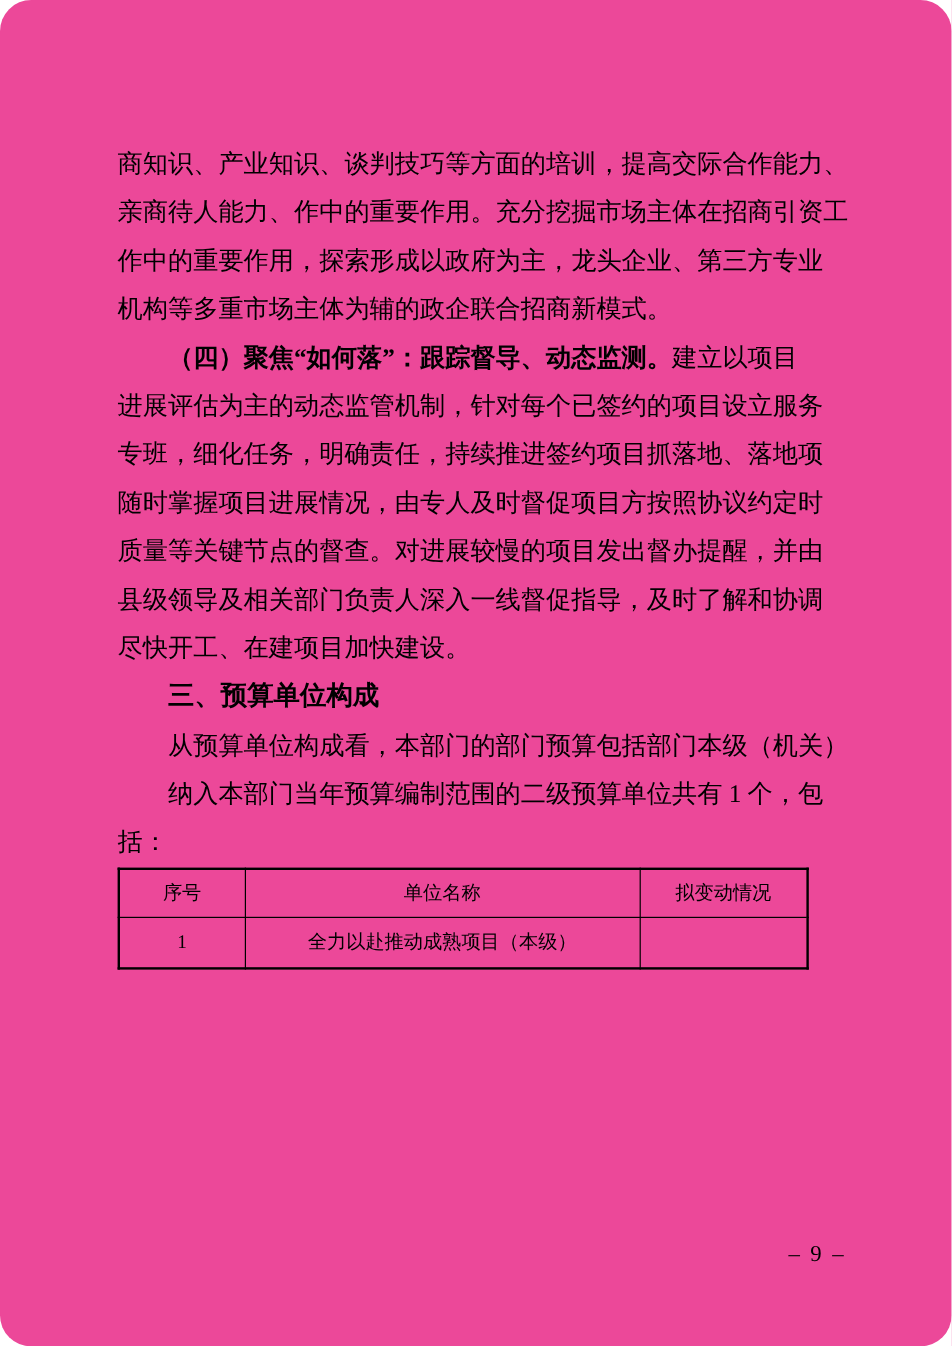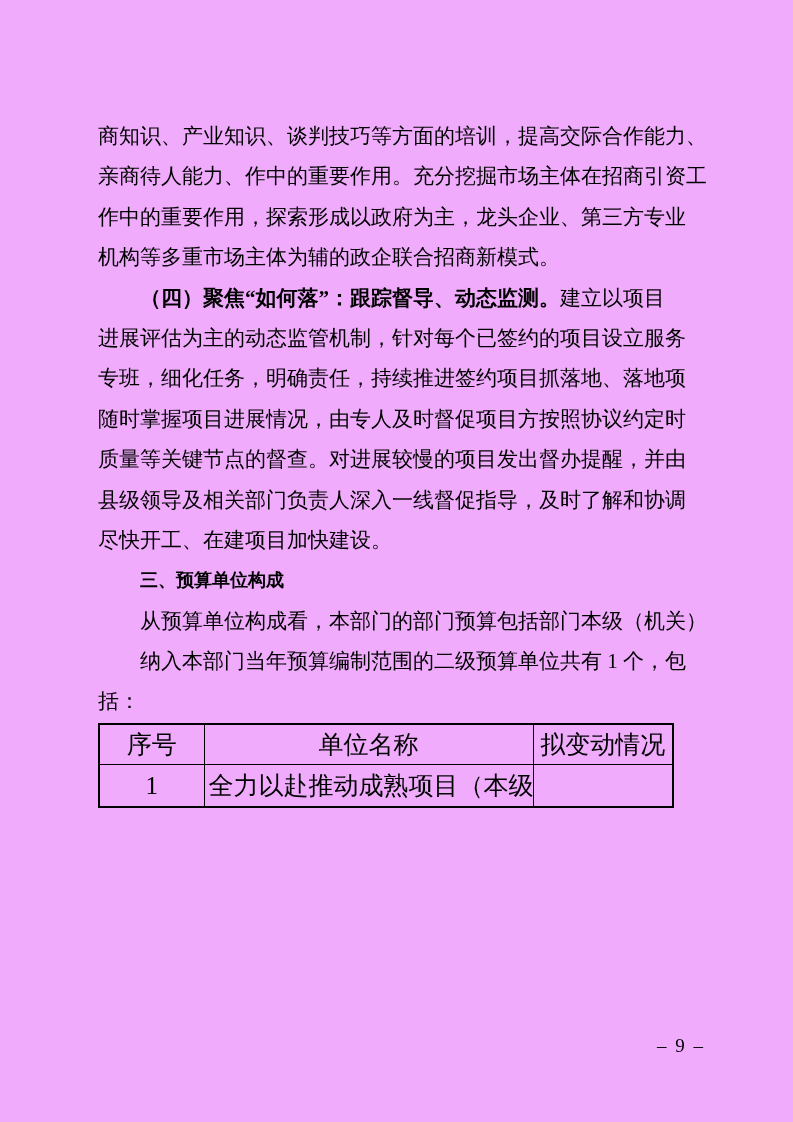--- a/index.html
+++ b/index.html
@@ -4,24 +4,25 @@
 <style>
   html, body {
     margin: 0;
     padding: 0;
     background: #ffffff;
   }
   .page {
     position: relative;
     width: 793px;
     height: 1122px;
-    background: #f0abfc;
+    background: #ec4899;
     color: #000000;
     overflow: hidden;
     font-family: "Liberation Serif", "DejaVu Serif", serif;
+    border-radius: 26px;
   }
   .content {
     position: absolute;
     left: 98px;
     top: 116px;
     width: 612px;
   }
   .line {
     font-size: 21px;
     line-height: 40.4px;
@@ -31,38 +32,38 @@
   }
   .indent {
     text-indent: 42px;
   }
   .lead-bold {
     font-weight: bold;
   }
   .section-heading {
     font-family: "Liberation Sans", "DejaVu Sans", sans-serif;
     font-weight: bold;
-    font-size: 18px;
+    font-size: 22px;
     line-height: 40.4px;
     height: 40.4px;
     padding-left: 42px;
     white-space: nowrap;
   }
   table.unit-table {
     border-collapse: collapse;
     table-layout: fixed;
     width: 574px;
     margin-top: 1px;
     border: 2.5px solid #000;
   }
   table.unit-table th,
   table.unit-table td {
     border: 1.5px solid #000;
     font-weight: normal;
-    font-size: 25px;
+    font-size: 16px;
     text-align: center;
     vertical-align: middle;
     padding: 0 4px;
     overflow: hidden;
     white-space: nowrap;
   }
   table.unit-table .row-header { height: 41px; }
   table.unit-table .row-data   { height: 42px; }
   .col-index  { width: 105px; }
   .col-name   { width: 329px; }

